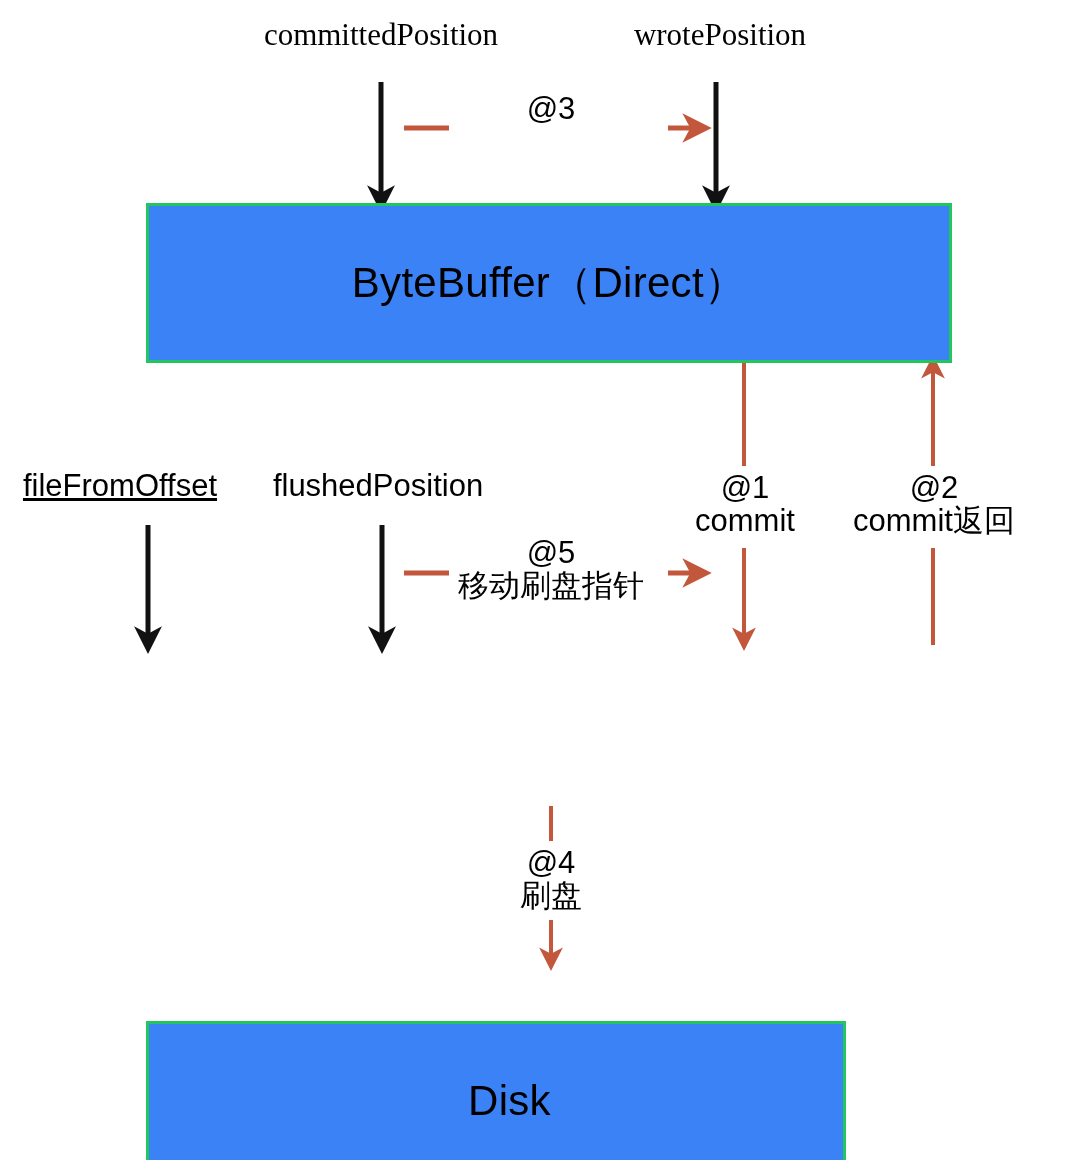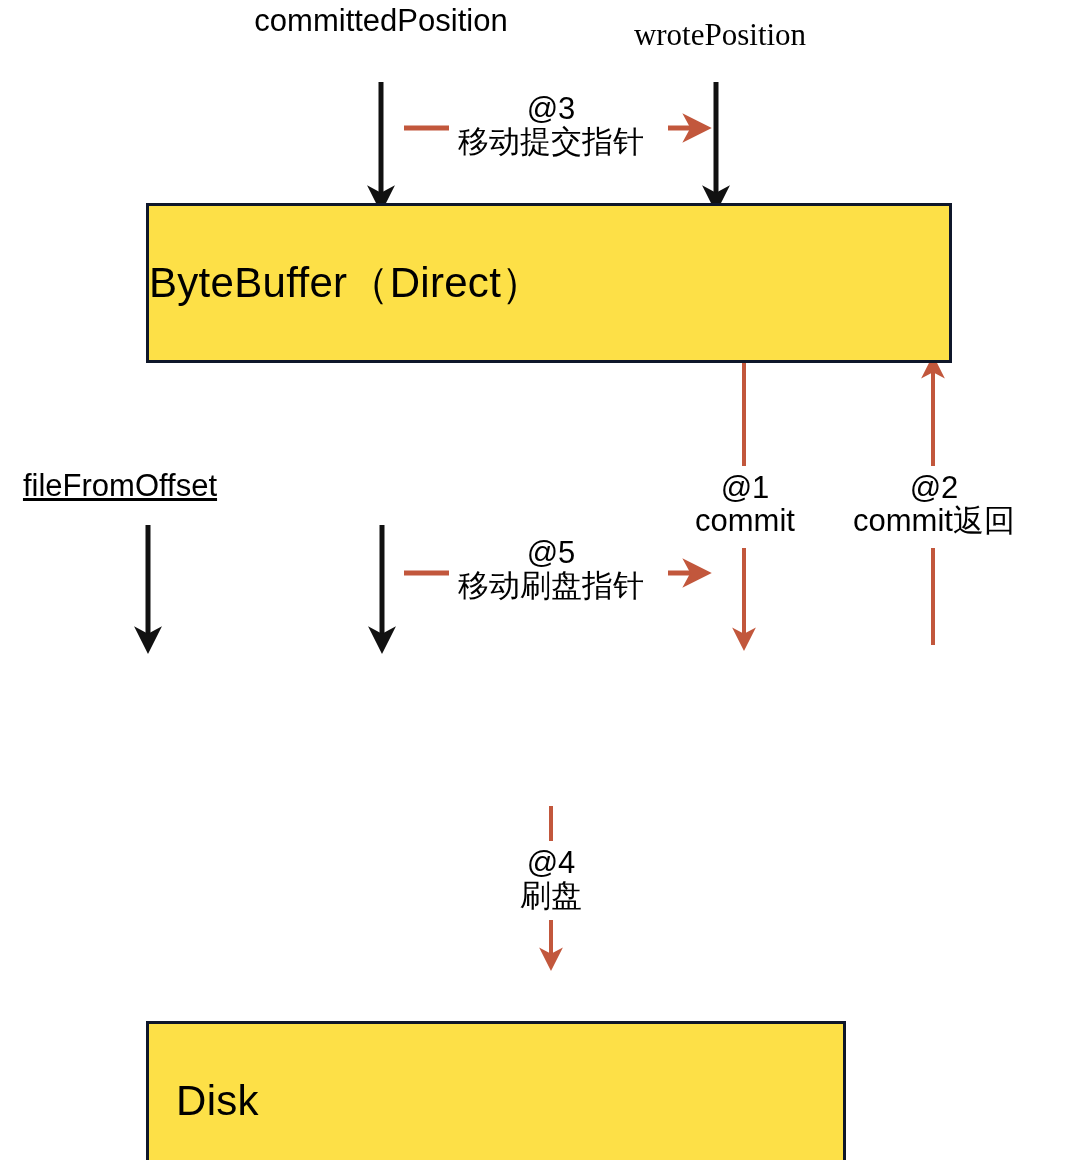--- a/index.html
+++ b/index.html
@@ -16,24 +16,25 @@
   }
   #stage {
     position: absolute;
     left: 0; top: 0;
     width: 1066px;
     height: 1160px;
   }
   .box {
     position: absolute;
     box-sizing: border-box;
-    background: #fde047;
-    border: 3px solid #0f172a;
+    background: #3b82f6;
+    border: 3px solid #22c55e;
     display: flex;
     align-items: center;
+    justify-content: center;
   }
   .box-label {
     color: #000000;
     font-size: 42px;
     line-height: 1;
     letter-spacing: 0.3px;
     white-space: nowrap;
   }
   .plain-label {
     position: absolute;
@@ -64,30 +65,30 @@
     width: 1066px;
     height: 1160px;
     pointer-events: none;
   }
 </style>
 </head>
 <body>
 
 <div id="stage">
 
-  <div class="plain-label centered" style="left:381px; top:5px;">committedPosition</div>
+  <div class="plain-label centered" style="left:381px; top:19px;font-family:Liberation Serif, serif;">committedPosition</div>
 
   <div class="plain-label centered" style="left:720px; top:19px;font-family:Liberation Serif, serif;">wrotePosition</div>
 
   <div class="plain-label centered" style="left:120px; top:470px;text-decoration:underline;">fileFromOffset</div>
 
+  <div class="plain-label centered" style="left:378px; top:470px;">flushedPosition</div>
 
   <div class="step-label" style="left:551px; top:92px;">
     <span class="ln">@3</span>
-    <span class="ln">移动提交指针</span>
   </div>
 
   <div class="step-label" style="left:745px; top:471px;">
     <span class="ln">@1</span>
     <span class="ln">commit</span>
   </div>
 
   <div class="step-label" style="left:934px; top:471px;">
     <span class="ln">@2</span>
     <span class="ln">commit返回</span>

